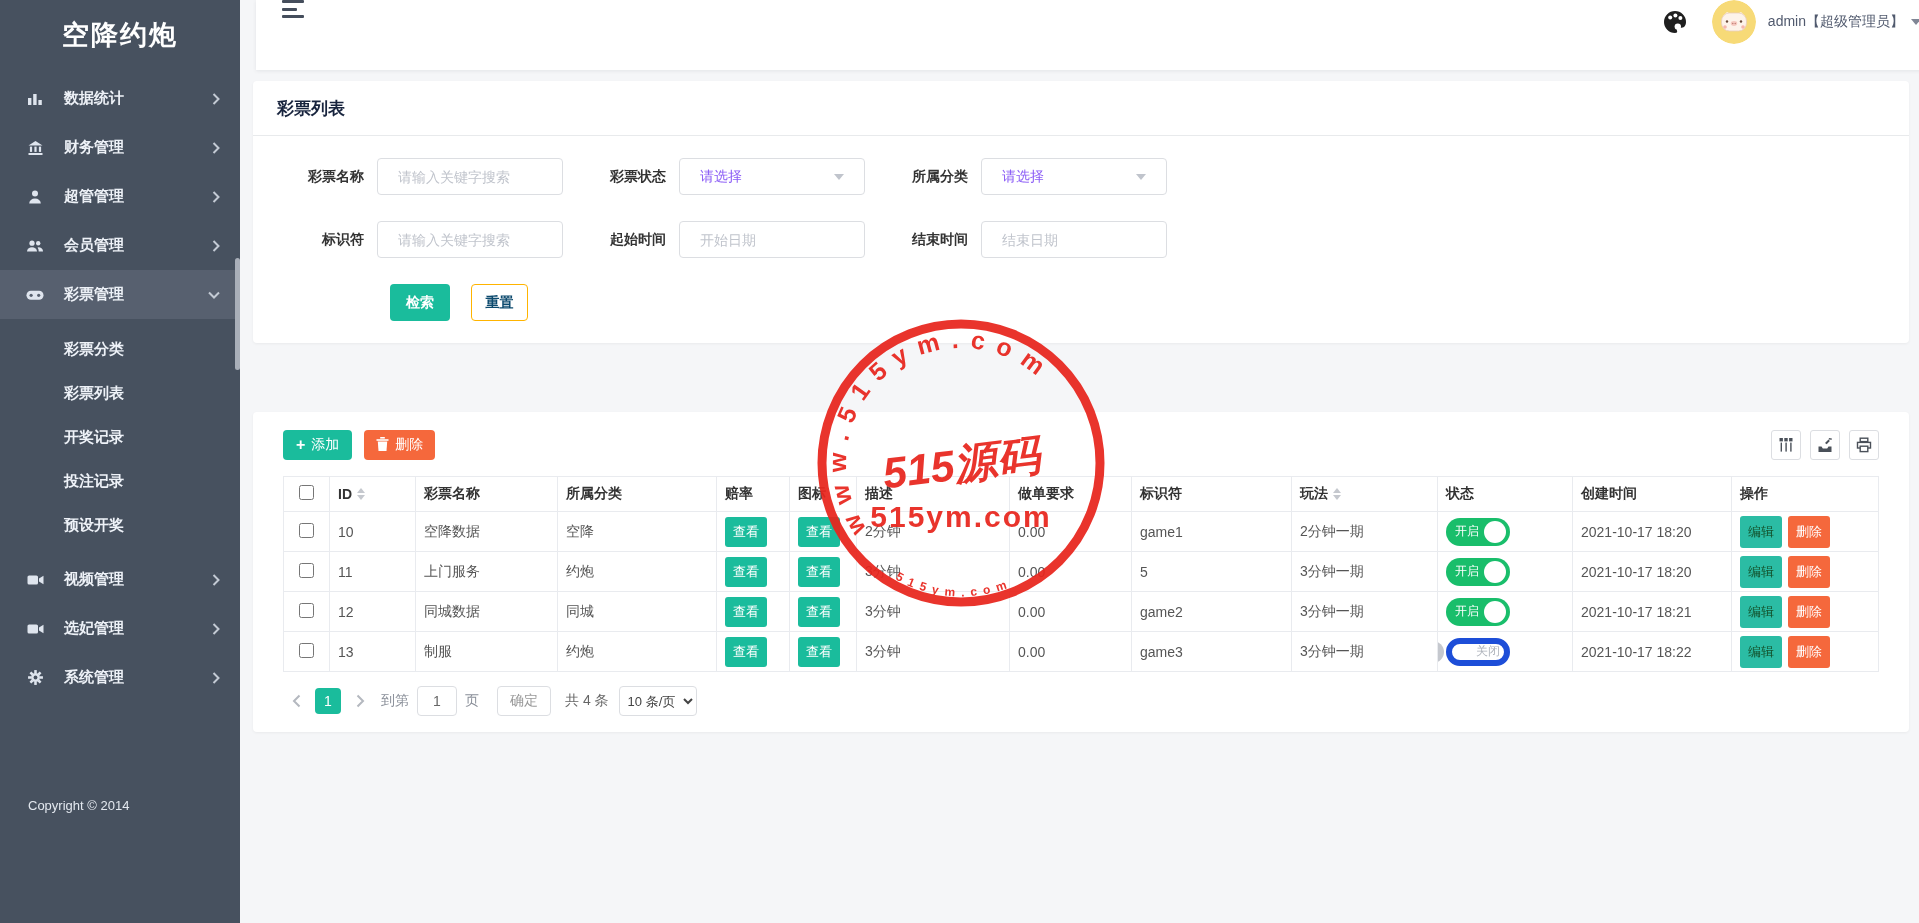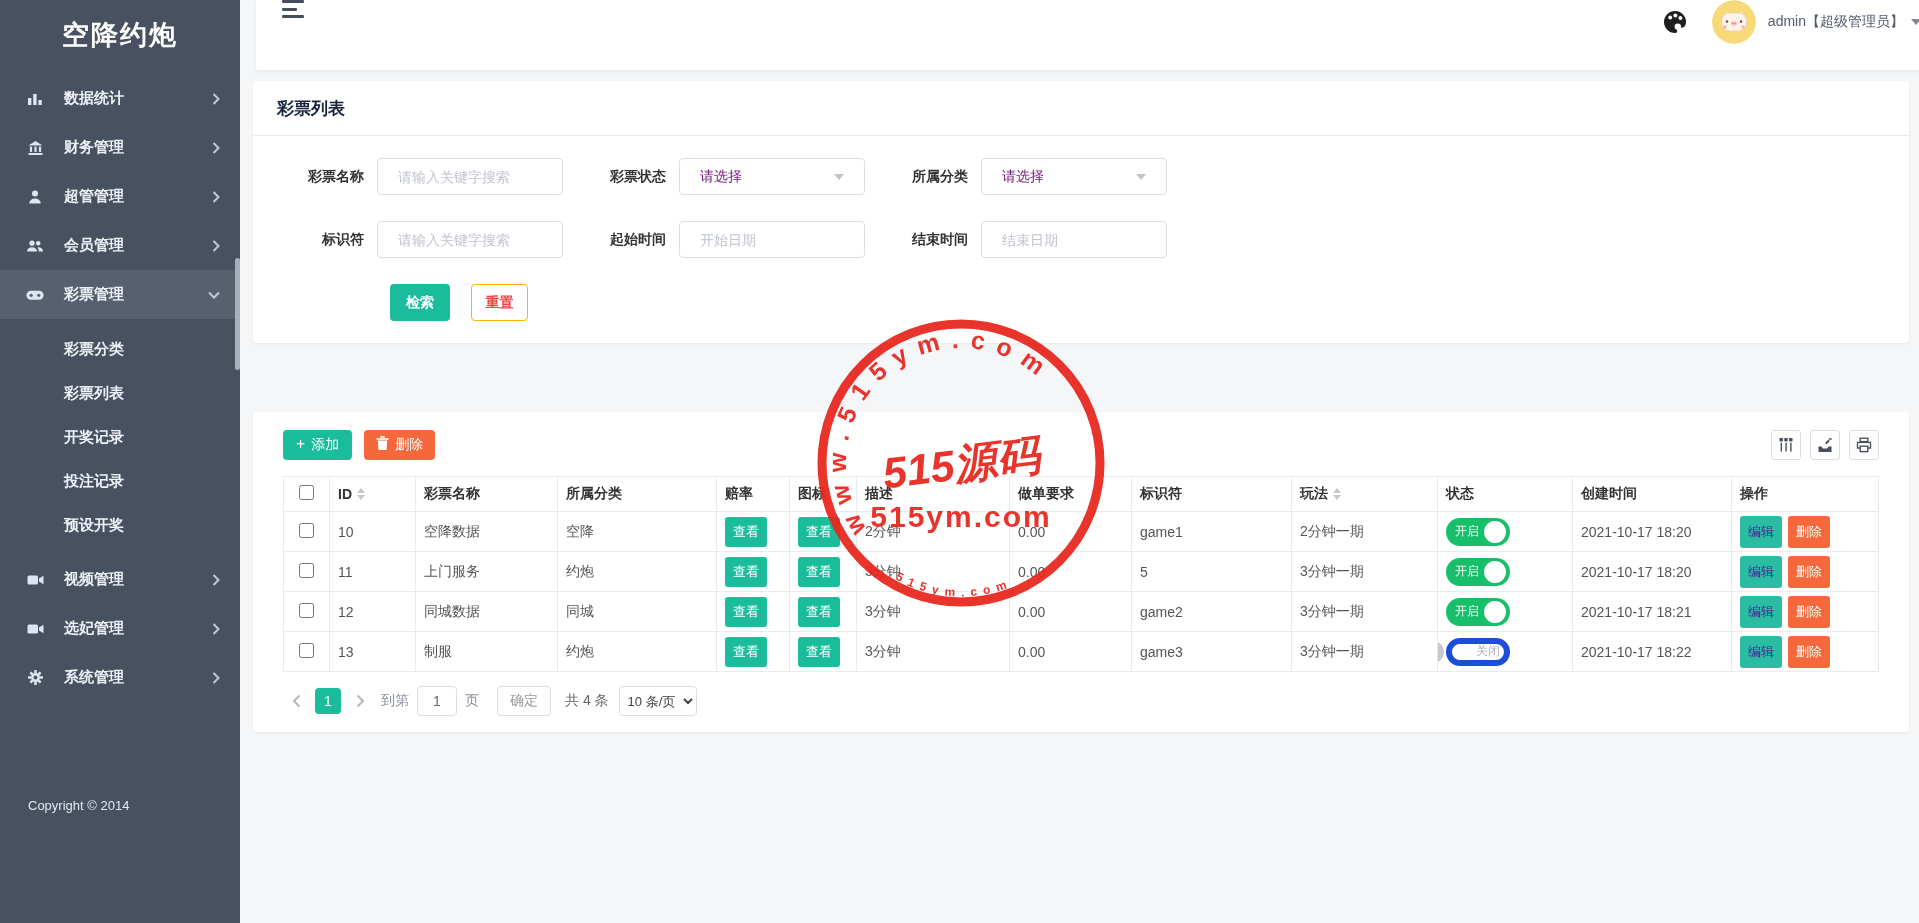--- a/index.html
+++ b/index.html
@@ -39,26 +39,26 @@
   .card-filter { margin-top:11px; padding:16px 24px 22px; }
   .card-title { font-size:17px; font-weight:bold; color:#17233d; }
   .card-divider { border:none; border-top:1px solid #e8eaec; margin:15px -24px 0; }
   .filter-form { margin-top:22px; }
   .filter-row { display:flex; margin-bottom:26px; }
   .filter-group { display:flex; align-items:center; width:302px; }
   .filter-label { width:100px; text-align:right; font-size:14px; font-weight:bold; color:#333; padding-right:13px; white-space:nowrap; }
   .field { width:186px; height:37px; border:1px solid #dcdee2; border-radius:4px; font-size:14px; color:#515a6e; padding:0 20px; background:#fff; }
   input.field::placeholder { color:#c0c4cc; }
   .fake-select { display:flex; align-items:center; justify-content:space-between; cursor:pointer; }
-  .fake-select .ph { color:#701a75; font-size:14px; }
+  .fake-select .ph { color:#8b5cf6; font-size:14px; }
   .select-caret { width:0; height:0; border-left:5px solid transparent; border-right:5px solid transparent; border-top:6px solid #c0c4cc; }
   .filter-actions { display:flex; margin-left:113px; margin-top:2px; }
-  .btn { border:none; border-radius:4px; cursor:pointer; font-family:Liberation Serif, serif; }
+  .btn { border:none; border-radius:4px; cursor:pointer; font-family:Liberation Sans, sans-serif; }
   .btn-search { width:60px; height:37px; background:#1abc9c; color:#fff; font-size:14px; font-weight:bold; }
-  .btn-reset { width:57px; height:37px; margin-left:21px; background:#fff; border:1px solid #ffb400; color:#ef4444; font-size:14px; font-weight:bold; }
+  .btn-reset { width:57px; height:37px; margin-left:21px; background:#fff; border:1px solid #ffb400; color:#0c4a6e; font-size:14px; font-weight:bold; }
 
   
   .card-table { margin-top:69px; padding:18px 30px 16px; }
   .table-toolbar { display:flex; align-items:center; }
   .btn-add { height:30px; padding:0 13px; background:#1abc9c; color:#fff; font-size:14px; display:flex; align-items:center; gap:6px; }
   .btn-add .plus { font-size:16px; font-weight:bold; line-height:1; }
   .btn-del-top { height:30px; padding:0 12px; margin-left:12px; background:#f5683c; color:#fff; font-size:14px; display:flex; align-items:center; gap:6px; }
   .toolbar-right { margin-left:auto; display:flex; gap:9px; }
   .icon-btn { width:30px; height:30px; background:#fff; border:1px solid #dcdee2; border-radius:3px; display:flex; align-items:center; justify-content:center; cursor:pointer; }
 
@@ -67,21 +67,21 @@
   .grid th { height:35px; color:#333; font-weight:bold; background:#fff; }
   .grid td { height:40px; color:#555; }
   .grid .c-check { text-align:center; }
   .grid input[type=checkbox] { width:15px; height:15px; cursor:pointer; }
   .th-sort { display:inline-flex; align-items:center; gap:5px; }
   .sort-icon { display:inline-flex; flex-direction:column; gap:2px; }
   .sort-icon i { width:0; height:0; border-left:4px solid transparent; border-right:4px solid transparent; display:block; }
   .sort-icon .up { border-bottom:5px solid #c5c8ce; }
   .sort-icon .dn { border-top:5px solid #c5c8ce; }
   .badge-view { background:#1abc9c; color:#fff; border-radius:3px; font-size:13px; padding:6px 8px; }
-  .btn-edit { background:#2bbca4; color:#4c1d95; border-radius:3px; font-size:13px; padding:7px 8px; margin-right:6px; }
+  .btn-edit { background:#2bbca4; color:#14532d; border-radius:3px; font-size:13px; padding:7px 8px; margin-right:6px; }
   .btn-del { background:#f5683c; color:#fff; border-radius:3px; font-size:13px; padding:7px 8px; }
 
   .toggle { width:64px; height:28px; border-radius:28px; display:flex; align-items:center; padding:0 4px; cursor:pointer; }
   .toggle .t-label { font-size:12px; flex:1; text-align:center; }
   .toggle .t-knob { width:22px; height:22px; border-radius:50%; flex:0 0 22px; }
   .toggle.on { background:#19be6b; }
   .toggle.on .t-label { color:#fff; }
   .toggle.on .t-knob { background:#fff; }
   .toggle.off { background:#fff; border:6px solid #1d4ed8; flex-direction:row-reverse;gap:32px; }
   .toggle.off .t-label { color:#aeb3bb; }

